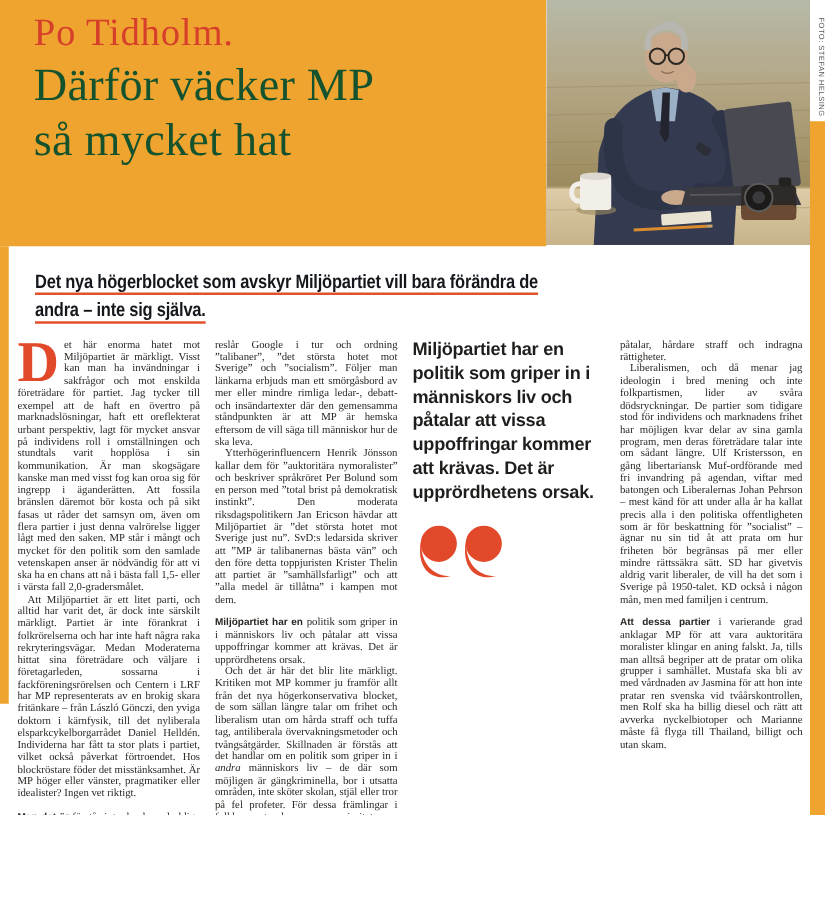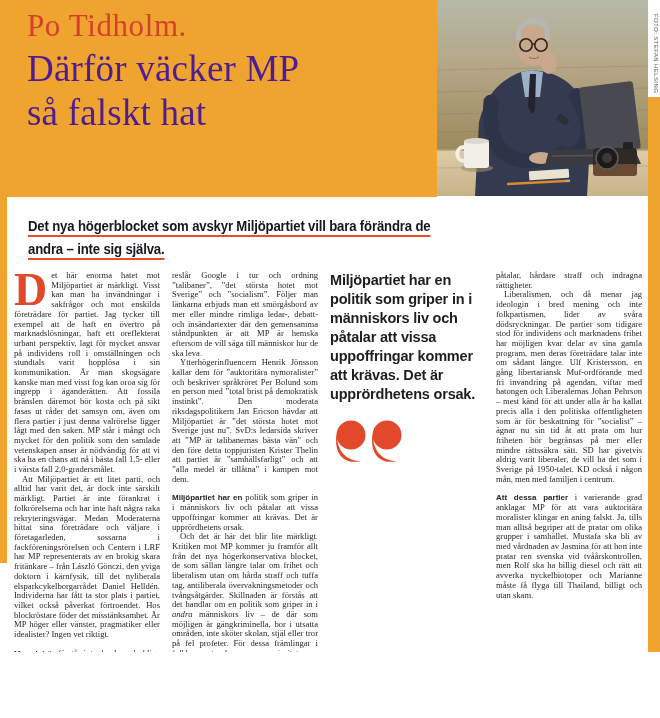--- a/index.html
+++ b/index.html
@@ -8,21 +8,21 @@
 
   
   .bar-left{position:absolute;left:0;top:197px;width:7px;height:366px;background:#EFA42F;}
   .bar-right{position:absolute;right:0;top:97px;width:12px;height:617px;background:#EFA42F;}
   .bar-bottom{position:absolute;left:8px;right:0;top:700px;height:14px;background:#EFA42F;}
 
   
   .header-block{position:absolute;left:0;top:0;width:437px;height:197px;background:#EFA42F;
                 box-sizing:border-box;padding:8px 0 0 27px;}
   .kicker{font-size:31px;line-height:36px;color:#D6402B;letter-spacing:0.6px;}
-  .headline{font-size:37px;line-height:44px;color:#4c1d95;margin-top:3px;letter-spacing:0.2px;}
+  .headline{font-size:37px;line-height:44px;color:#14532d;margin-top:3px;letter-spacing:0.2px;}
 
   
   .photo{position:absolute;left:437px;top:0;width:211px;height:196px;overflow:hidden;}
   .photo svg{display:block;}
   .photo-credit{position:absolute;right:1px;top:14px;writing-mode:vertical-rl;
                 font-family:"Liberation Sans",sans-serif;font-size:6px;color:#5a5a5a;letter-spacing:0.4px;}
 
   
   .lede{position:absolute;left:28px;top:214px;width:487px;transform:scaleX(0.85);transform-origin:left top;
         font-family:"Liberation Sans",sans-serif;font-weight:bold;font-size:15.5px;line-height:23px;
@@ -58,21 +58,21 @@
 <div class="page">
 
   <div class="bar-left"></div>
   <div class="bar-right"></div>
   <div class="bar-bottom"></div>
 
   <div class="header-block">
     <div class="kicker">Po Tidholm.</div>
     <div class="headline">
       <span>Därför väcker MP</span><br>
-      <span>så falskt hat</span>
+      <span>så mycket hat</span>
     </div>
   </div>
 
   <div class="photo">
     <svg width="211" height="196" viewBox="0 0 211 196" xmlns="http://www.w3.org/2000/svg">
       <defs>
         <linearGradient id="field" x1="0" y1="0" x2="0" y2="1">
           <stop offset="0" stop-color="#b6b9a8"></stop>
           <stop offset="0.35" stop-color="#b4a685"></stop>
           <stop offset="0.7" stop-color="#a08f63"></stop>

